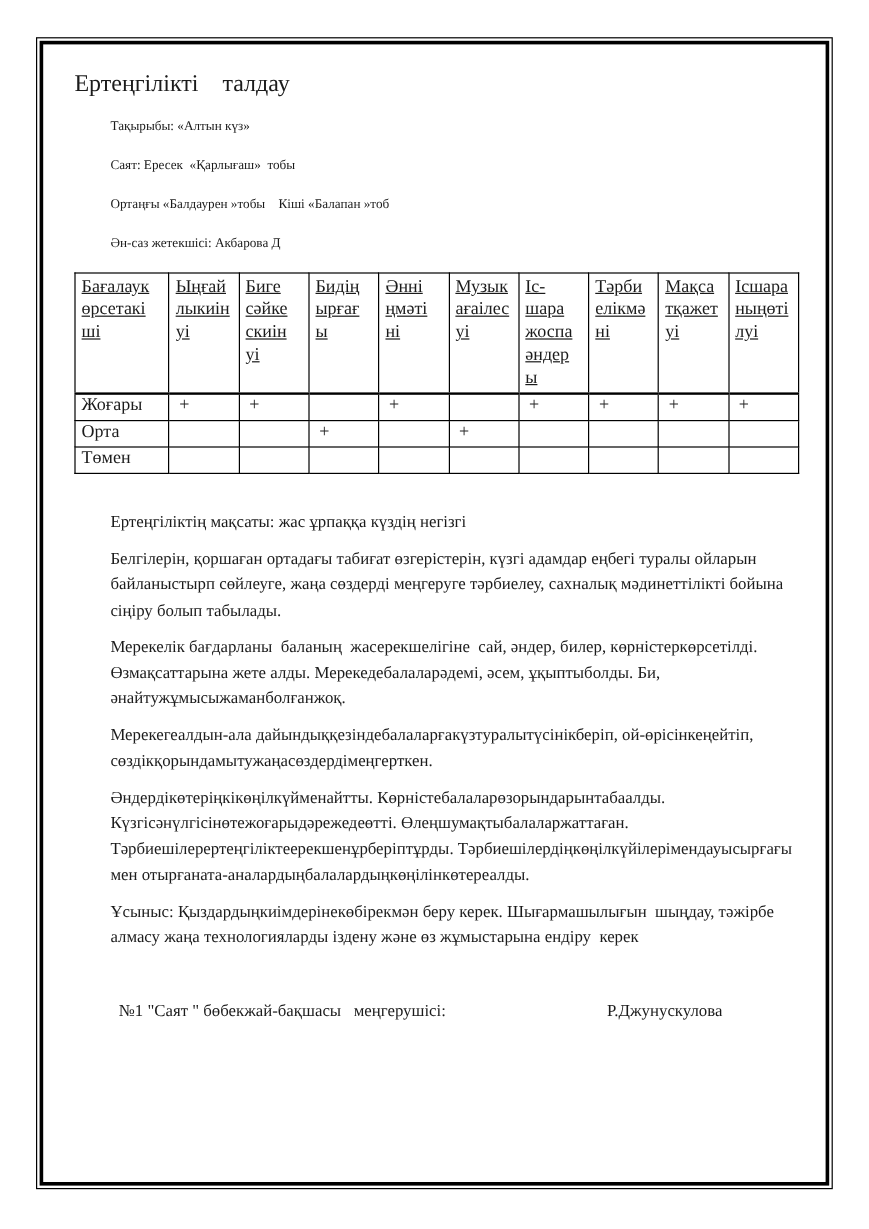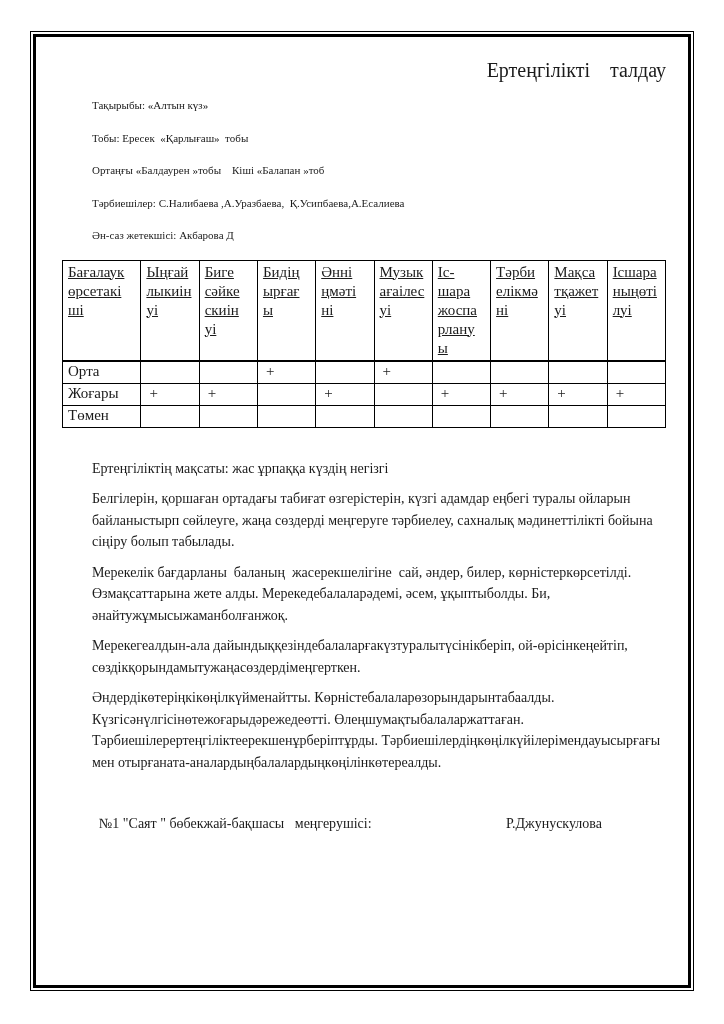--- a/index.html
+++ b/index.html
@@ -31,21 +31,21 @@
   }
   .frame-inner {
     border: 3px solid #000;
     width: 100%;
     height: 100%;
     box-sizing: border-box;
     padding: 20px 22px 0 26px;
     overflow: hidden;
   }
   .title {
-    text-align: right;
+    text-align: left;
     font-size: 20px;
     line-height: 23px;
     white-space: pre-wrap;
     margin: 2px 0 0 0;
   }
   .meta {
     margin: 15px 0 0 30px;
   }
   .meta p {
     font-size: 11px;
@@ -112,23 +112,22 @@
 <body>
 
 <div class="page">
   <div class="frame">
     <div class="frame-inner">
 
       <div class="title">Ертеңгілікті    талдау</div>
 
       <div class="meta">
         <p>Тақырыбы: «Алтын күз»</p>
-        <p>Тобы: Ересек  «Қарлығаш»  тобы</p>
+        <p>Саят: Ересек  «Қарлығаш»  тобы</p>
         <p>Ортаңғы «Балдаурен »тобы    Кіші «Балапан »тоб</p>
-        <p>Тәрбиешілер: С.Налибаева ,А.Уразбаева,  Қ.Усипбаева,А.Есалиева</p>
         <p>Ән-саз жетекшісі: Акбарова Д</p>
       </div>
 
       <table class="eval">
         <colgroup>
           <col style="width:78px">
           <col style="width:58px">
             <col style="width:58px">
             <col style="width:58px">
           <col style="width:58px">
@@ -155,57 +154,57 @@
 ы</th>
             <th>Әнні
 ңмәті
 ні</th>
             <th>Музык
 ағаілес
 уі</th>
             <th>Іс-
 шара
 жоспа
-рлану
+әндер
 ы</th>
             <th>Тәрби
 елікмә
 ні</th>
             <th>Мақса
 тқажет
 уі</th>
             <th>Ісшара
 ныңөті
 луі</th>
           </tr>
         </thead>
         <tbody>
           <tr>
+            <td>Жоғары</td>
+            <td class="plus">+</td>
+            <td class="plus">+</td>
+            <td class="plus"></td>
+            <td class="plus">+</td>
+            <td class="plus"></td>
+            <td class="plus">+</td>
+            <td class="plus">+</td>
+            <td class="plus">+</td>
+            <td class="plus">+</td>
+          </tr>
+          <tr>
             <td>Орта</td>
             <td class="plus"></td>
             <td class="plus"></td>
             <td class="plus">+</td>
             <td class="plus"></td>
             <td class="plus">+</td>
             <td class="plus"></td>
             <td class="plus"></td>
             <td class="plus"></td>
             <td class="plus"></td>
-          </tr>
-          <tr>
-            <td>Жоғары</td>
-            <td class="plus">+</td>
-            <td class="plus">+</td>
-            <td class="plus"></td>
-            <td class="plus">+</td>
-            <td class="plus"></td>
-            <td class="plus">+</td>
-            <td class="plus">+</td>
-            <td class="plus">+</td>
-            <td class="plus">+</td>
           </tr>
           <tr>
             <td>Төмен</td>
             <td class="plus"></td>
             <td class="plus"></td>
             <td class="plus"></td>
             <td class="plus"></td>
             <td class="plus"></td>
             <td class="plus"></td>
             <td class="plus"></td>
@@ -216,20 +215,21 @@
       </table>
 
       <div class="paragraphs">
         <p>Ертеңгіліктің мақсаты: жас ұрпаққа күздің негізгі</p>
         <p>Белгілерін, қоршаған ортадағы табиғат өзгерістерін, күзгі адамдар еңбегі туралы ойларын байланыстырп сөйлеуге, жаңа сөздерді меңгеруге тәрбиелеу, сахналық мәдинеттілікті бойына сіңіру болып табылады.</p>
         <p>Мерекелік бағдарланы  баланың  жасерекшелігіне  сай, әндер, билер, көрністеркөрсетілді. Өзмақсаттарына жете алды. Мерекедебалаларәдемі, әсем, ұқыптыболды. Би, әнайтужұмысыжаманболғанжоқ.</p>
         <p>Мерекегеалдын-ала дайындыққезіндебалаларғакүзтуралытүсінікберіп, ой-өрісінкеңейтіп, сөздікқорындамытужаңасөздердімеңгерткен.</p>
         <p>Әндердікөтеріңкікөңілкүйменайтты. Көрністебалаларөзорындарынтабаалды.
 Күзгісәнүлгісінөтежоғарыдәрежедеөтті. Өлеңшумақтыбалаларжаттаған.
 Тәрбиешілерертеңгіліктеерекшенұрберіптұрды. Тәрбиешілердіңкөңілкүйілерімендауысырғағы мен отырғаната-аналардыңбалалардыңкөңілінкөтереалды.</p>
+        <p>Ұсыныс: Қыздардыңкиімдерінекөбірекмән беру керек. Шығармашылығын  шыңдау, тәжірбе алмасу жаңа технологияларды іздену және өз жұмыстарына ендіру  керек</p>
       </div>
 
       <div class="footer">
         <span>№1 "Саят " бөбекжай-бақшасы   меңгерушісі:</span>
         <span>Р.Джунускулова</span>
       </div>
 
     </div>
   </div>
 </div>

